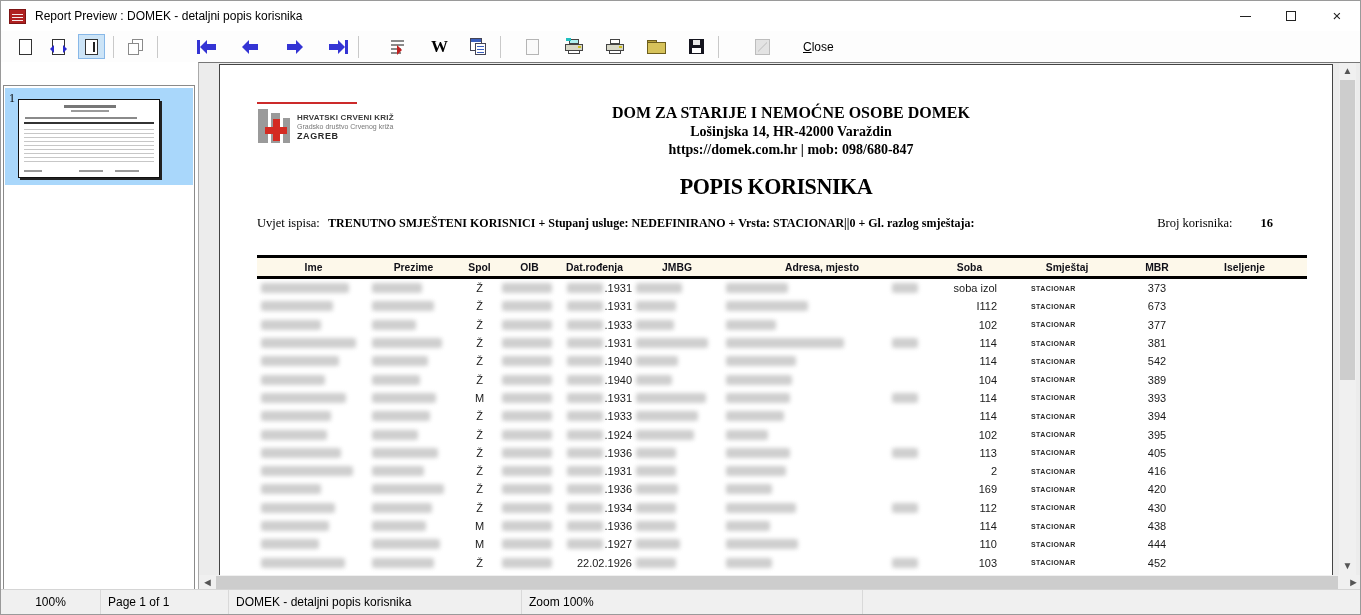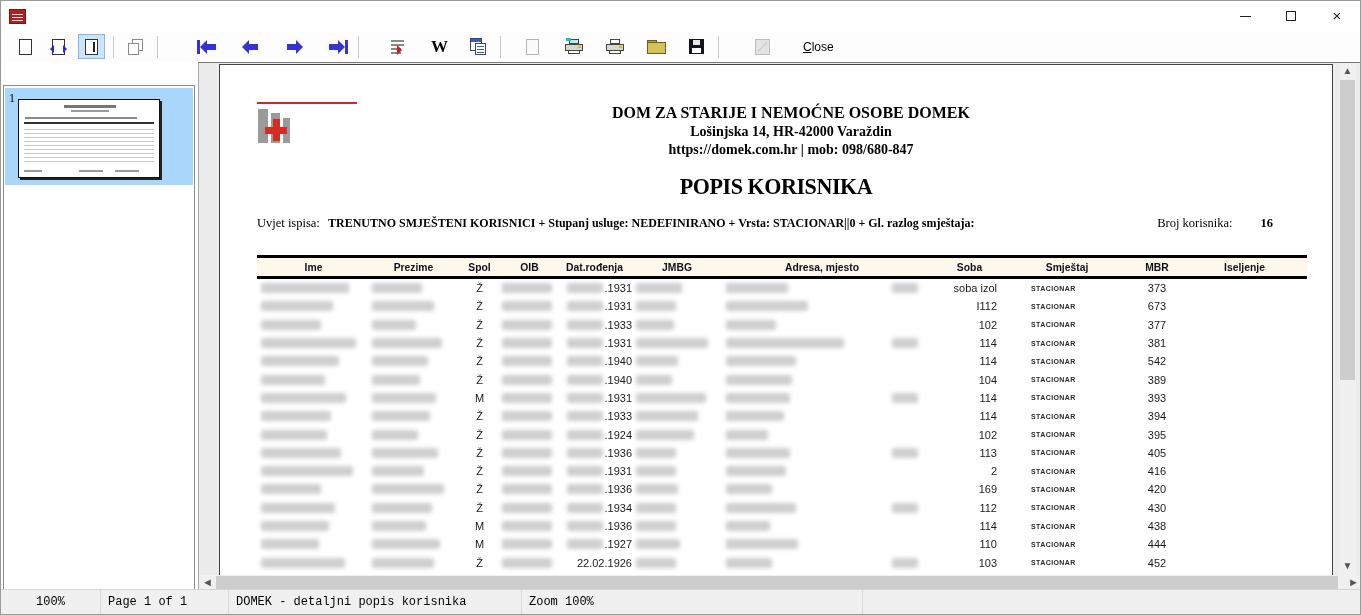--- a/index.html
+++ b/index.html
@@ -147,35 +147,36 @@
   .td.date { display:flex; justify-content:flex-end; align-items:center; }
   .td.date .blur { flex:0 0 auto; margin-right:1px; }
   .td.date span { white-space:nowrap; }
   .td.jmbg { padding-left:4px; }
   .td.adr { display:flex; align-items:center; justify-content:space-between; padding:0 4px; }
   .td.soba { text-align:right; padding-right:20px; white-space:nowrap; }
   .td.smj { font-size:7px; letter-spacing:.4px; color:#2a2a2a; padding-left:14px; font-weight:bold; transform:scaleY(.95); }
   .td.mbr { text-align:center; }
 
   
-  .statusbar { position:absolute; left:0; bottom:0; width:100%; height:25px; background:#f0f0f0; border-top:1px solid #d5d5d5; display:flex; align-items:flex-end; font-size:12px; color:#000;font-family:Liberation Mono, monospace; }
+  .statusbar { position:absolute; left:0; bottom:0; width:100%; height:25px; background:#f0f0f0; border-top:1px solid #d5d5d5; display:flex; align-items:flex-end; font-size:12px; color:#000; }
   .sb-panel { height:100%; display:flex; align-items:center; border-right:1px solid #d9d9d9; }
   .sb-1 { width:100px; justify-content:center; }
   .sb-2 { width:128px; padding-left:7px; }
   .sb-3 { width:293px; padding-left:7px; }
   .sb-4 { width:341px; padding-left:7px; }
   .sb-5 { flex:1; border-right:none; }
 </style>
 </head>
 <body>
 
 <div class="window">
 
   <div class="titlebar">
     <div class="app-icon"></div>
+    <div class="title-text">Report Preview : DOMEK - detaljni popis korisnika</div>
     <div class="win-controls">
       <div class="wbtn">
           <span class="glyph-min"></span>
         </div>
       <div class="wbtn">
           <span class="glyph-max"></span>
         </div>
       <div class="wbtn">
           <span class="glyph-close">×</span>
         </div>
@@ -314,20 +315,25 @@
     <div class="page">
       <div class="rc redline"></div>
 
       <div class="rc rcx-logo">
         <span class="castle">
             <i class="t1"></i>
             <i class="t2"></i>
             <i class="t3"></i>
           </span>
         <span class="cross"></span>
+        <span class="rcx-text">
+          <span class="rcx-l1" style="display:block">HRVATSKI CRVENI KRIŽ</span>
+          <span class="rcx-l2" style="display:block">Gradsko društvo Crvenog križa</span>
+          <span class="rcx-l3" style="display:block">ZAGREB</span>
+        </span>
       </div>
 
       <div class="rc org">
         <div class="org-l1">DOM ZA STARIJE I NEMOĆNE OSOBE DOMEK</div>
         <div class="org-l2">Lošinjska 14, HR-42000 Varaždin</div>
         <div class="org-l3">https://domek.com.hr | mob: 098/680-847</div>
       </div>
 
 
       <div class="rc rpt-title">POPIS KORISNIKA</div>

